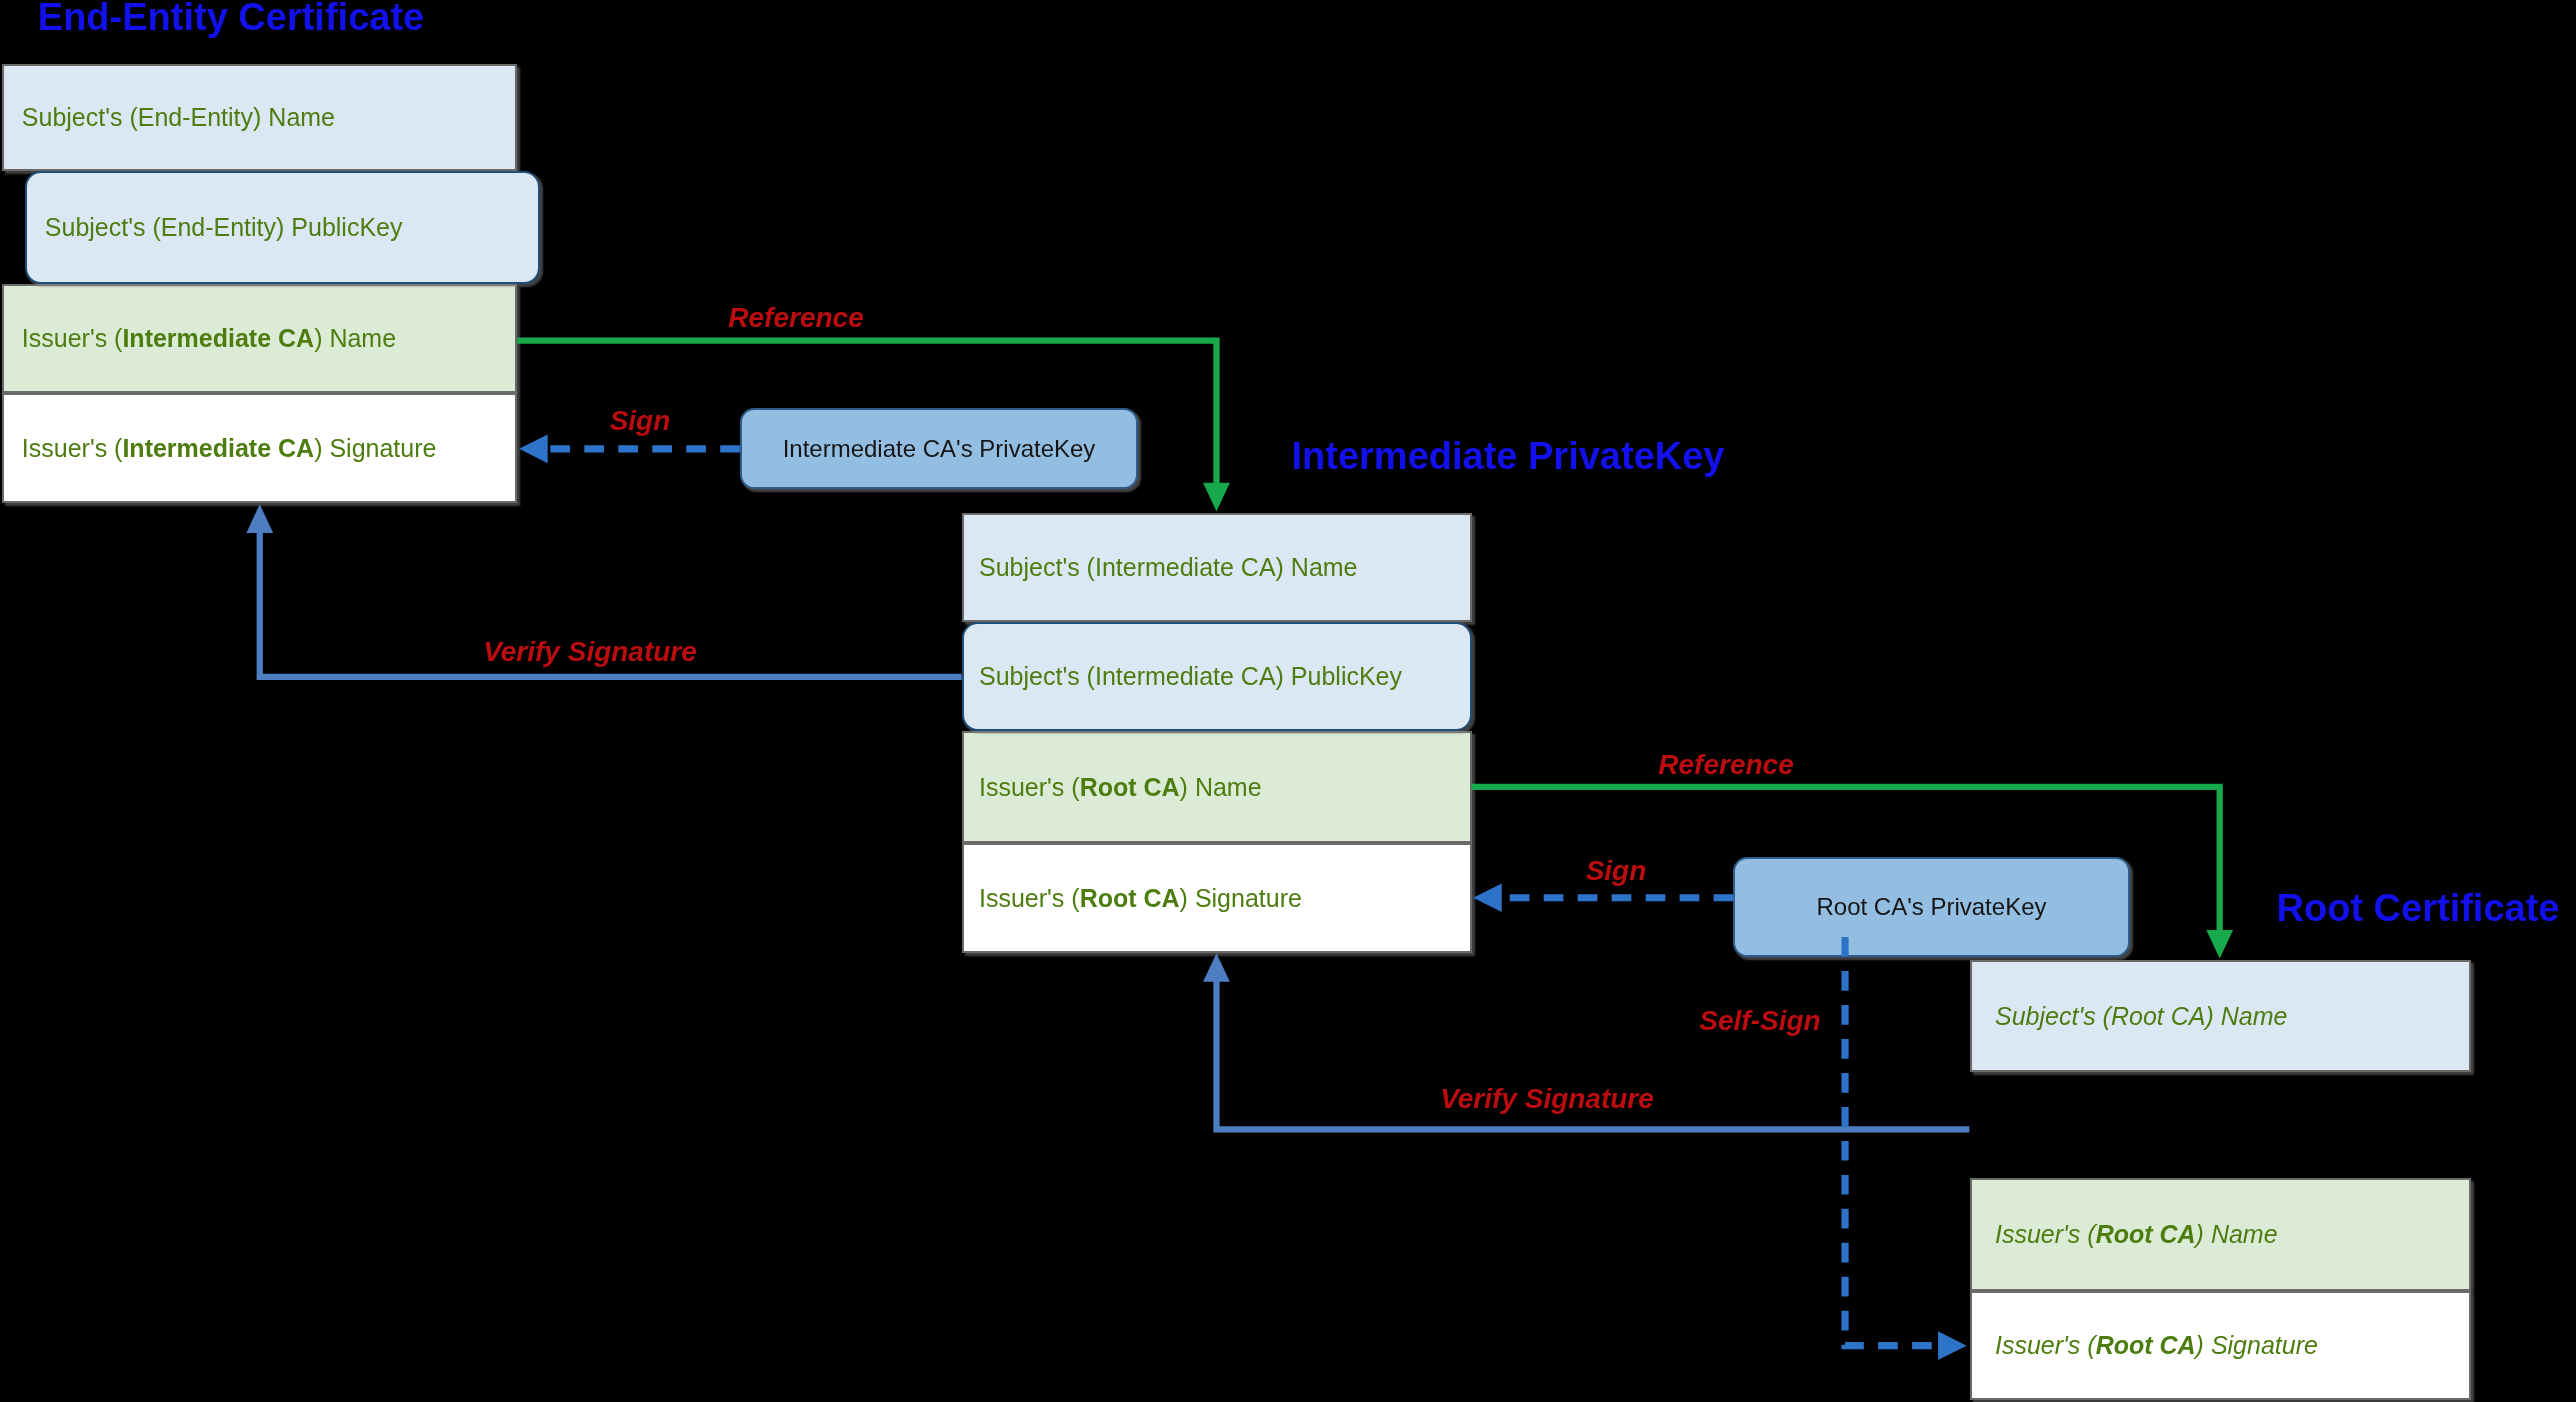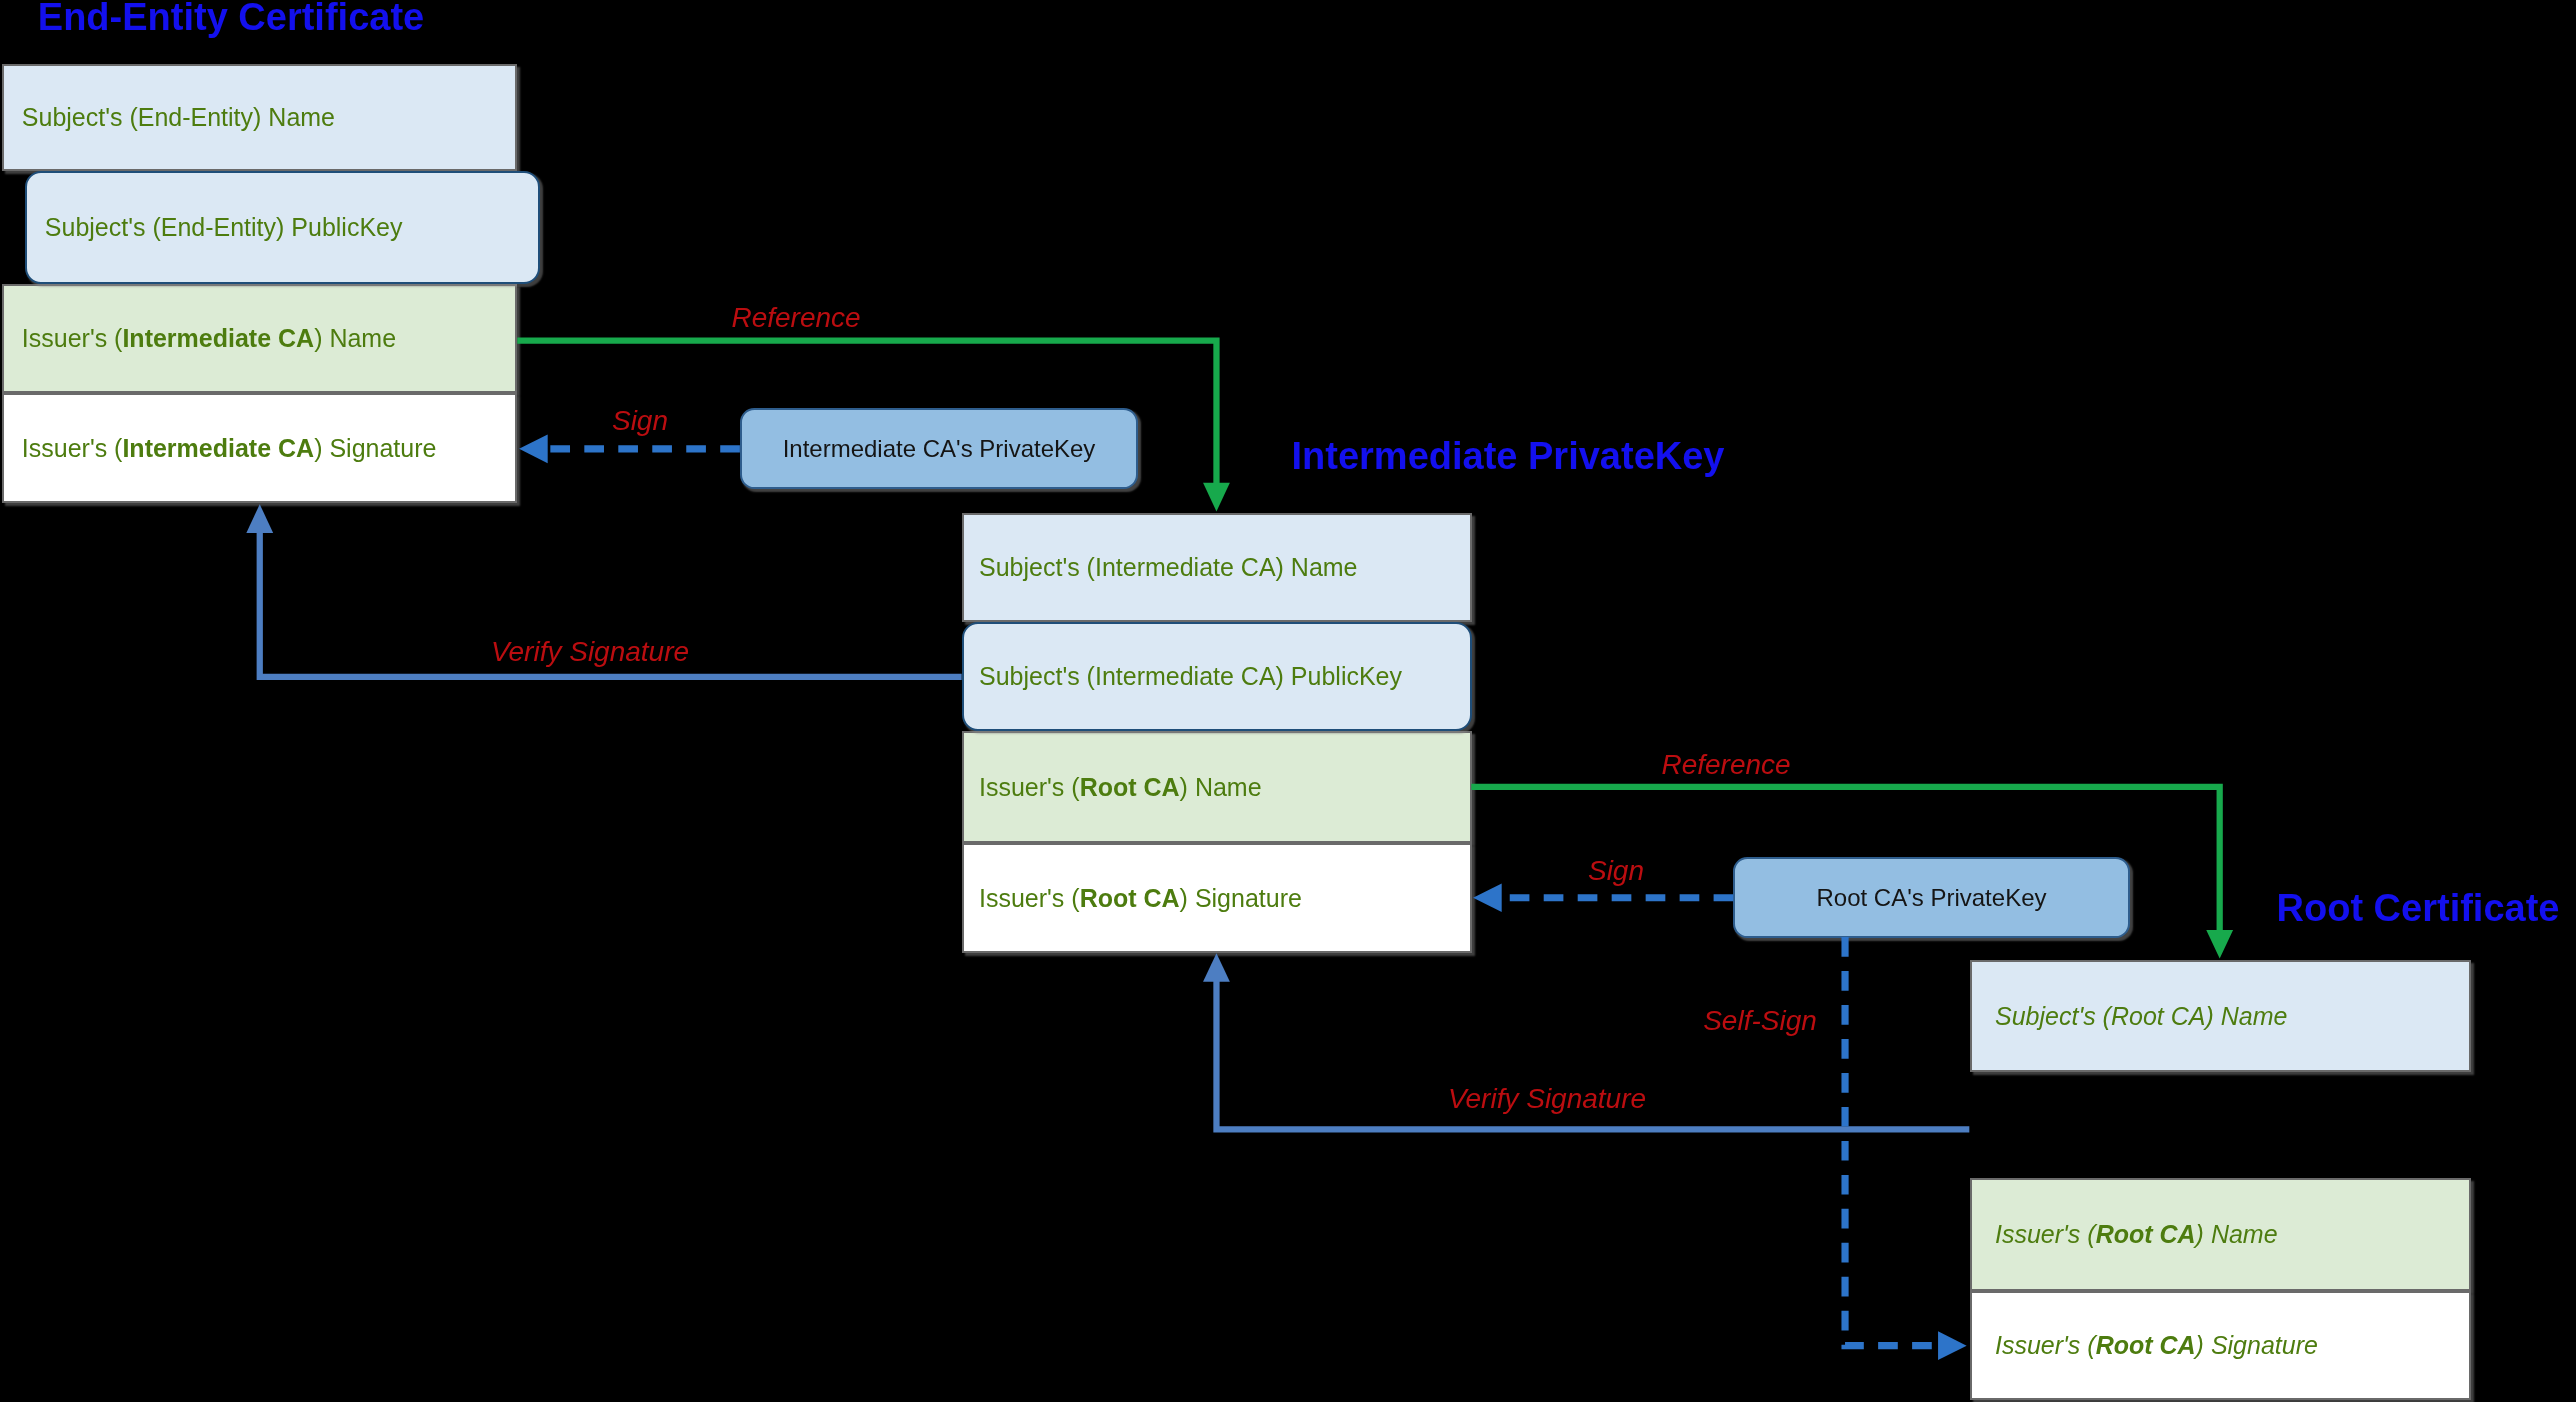--- a/index.html
+++ b/index.html
@@ -40,21 +40,21 @@
   #arrows{position:absolute;left:0;top:0;z-index:5;pointer-events:none;}
   .edge-green{stroke:#17a94c;stroke-width:7;fill:none;}
   .edge-verify{stroke:#4d7ec2;stroke-width:7;fill:none;}
   .edge-sign{stroke:#2d74c9;stroke-width:8;fill:none;stroke-dasharray:22 16;}
   .head-green{fill:#17a94c;stroke:none;}
   .head-verify{fill:#4d7ec2;stroke:none;}
   .head-sign{fill:#2d74c9;stroke:none;}
   
   .edge-label{
     position:absolute;transform:translate(-50%,-50%);
-    font-size:28px;font-style:italic;font-weight:normal;color:#bb0d10;
+    font-size:28px;font-style:italic;font-weight:bold;color:#bb0d10;
     white-space:nowrap;z-index:6;
   }
 </style>
 </head>
 <body>
 
 <div id="canvas">
 
   <div class="cert-title" style="left:231px;top:-3.6px;">End-Entity Certificate</div>
 
@@ -122,21 +122,21 @@
     <div class="cert-row row-white" style="top:331px;height:109px;">
       <span>Issuer's (</span>
         <b>Root CA</b>
         <span>) Signature</span>
     </div>
   </div>
 
   <div class="pk-box" style="left:740px;top:408px;width:398px;height:81px;">
     <span>Intermediate CA's PrivateKey</span>
   </div>
-  <div class="pk-box" style="left:1733px;top:857px;width:397px;height:81px;">
+  <div class="pk-box" style="left:1733px;top:857px;width:397px;height:100px;">
     <span>Root CA's PrivateKey</span>
   </div>
 
   <svg id="arrows" width="2576" height="1402" viewBox="0 0 2880 1568">
 
     <path class="edge-green" d="M578,381 H1360 V542"></path>
     <polygon class="head-green" points="1360,572 1345,540 1375,540"></polygon>
 
     <path class="edge-green" d="M1645,880 H2482 V1042"></path>
     <polygon class="head-green" points="2482,1072 2467,1040 2497,1040"></polygon>

